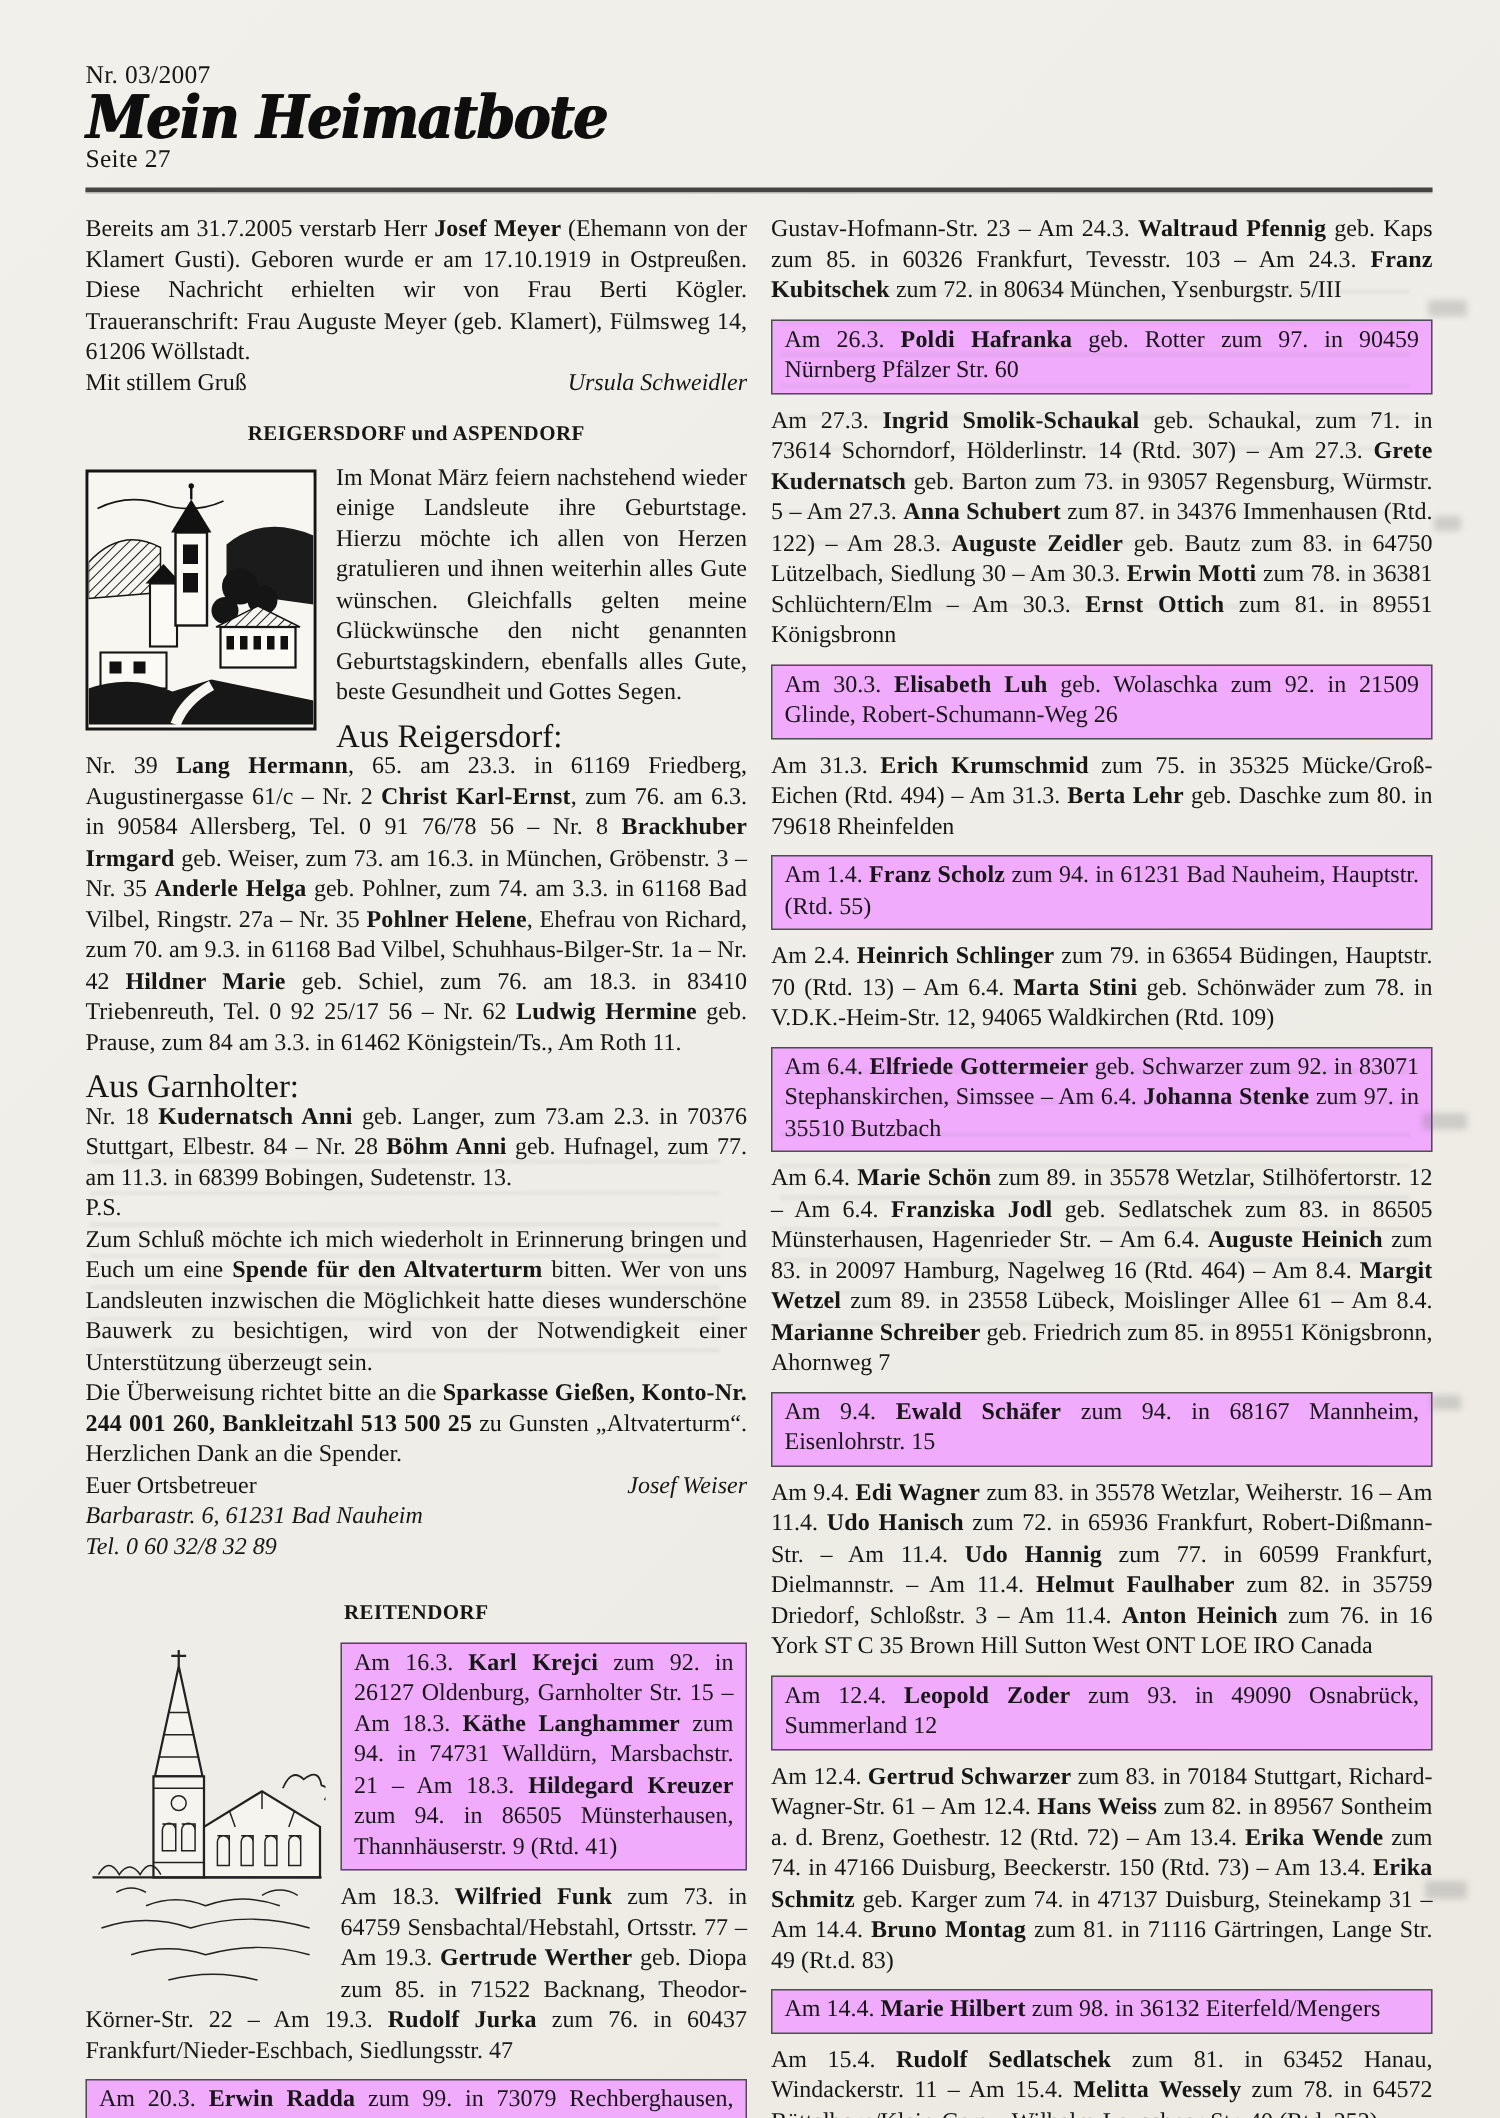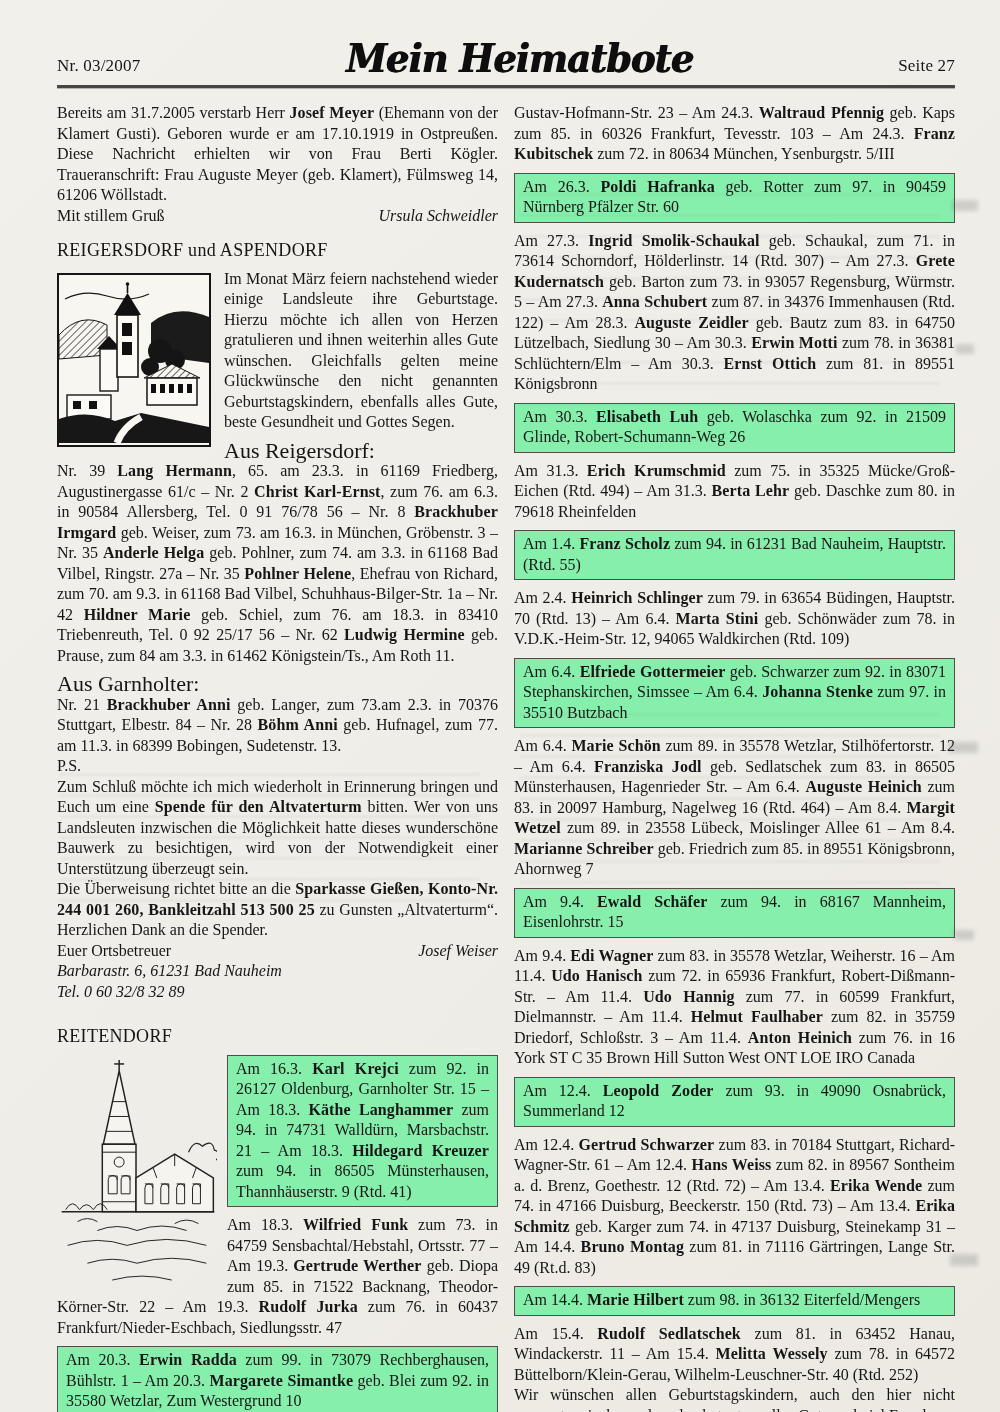--- a/index.html
+++ b/index.html
@@ -4,38 +4,38 @@
 <style>
   html,body{margin:0;padding:0;}
   body{
     width:1000px;height:1412px;overflow:hidden;
     background:linear-gradient(135deg,#f2f0ea 0%,#efede7 55%,#ece9e2 100%);
     font-family:"Liberation Serif","DejaVu Serif",serif;
     color:#161616;position:relative;
   }
   .page{padding:40px 45px 24px 57px;position:relative;}
   
-  .hdr{display:flex;align-items:baseline;justify-content:space-between;}
+  .hdr{display:flex;align-items:baseline;justify-content:flex-start;flex-direction:column;}
   .hdr .issue,.hdr .pageno{font-size:17px;letter-spacing:.2px;}
   .masthead{
     font-family:"DejaVu Serif",serif;font-weight:bold;font-style:italic;
     font-size:37px;line-height:36px;color:#0e0e0e;letter-spacing:-1px;
     transform:scaleY(1.08);text-shadow:1px 0 0 #0e0e0e;
   }
   .rule{height:3px;background:#454545;margin-top:9px;box-shadow:0 1px 0 rgba(70,70,70,.35);}
   
   .cols{display:flex;gap:16px;margin-top:15px;}
   .col{flex:1;font-size:16px;line-height:20.5px;text-align:justify;}
   .col p{margin:0;}
   .gap{margin-top:8px;}
   b{letter-spacing:.1px;font-family:Liberation Serif, serif;}
-  h2.section{font-size:18px;text-align:left;font-weight:normal;margin:14px 0 8px;letter-spacing:.3px;}
+  h2.section{font-size:14px;text-align:center;font-weight:bold;margin:14px 0 8px;letter-spacing:.3px;}
   h3.sub{font-size:22px;font-weight:normal;margin:8px 0 0;text-align:left;}
   .box{
-    border:1.5px solid #4e4e4e;background:#86efac;
+    border:1.5px solid #4e4e4e;background:#f0abfc;
     padding:3px 8px 4px;margin:8px 0;overflow:hidden;
   }
   .sigline{display:flex;justify-content:space-between;align-items:center;}
   .sigline .it{font-style:italic;}
   .sigright{font-style:italic;}
   
   .img-village{float:left;width:150px;height:170px;margin:4px 13px 4px 0;border:2px solid #151515;background:#f8f6f0;}
   .img-village svg{display:block;width:100%;height:100%;}
   .img-church{float:left;width:160px;height:230px;margin:2px 10px 2px 0;}
   .img-church svg{display:block;width:100%;height:100%;}
@@ -105,21 +105,21 @@
           <path d="M0 166 L0 142 Q28 132 56 144 L82 136 L150 150 L150 166 Z" fill="#171717"></path>
           <path d="M58 166 Q64 150 82 140" stroke="#f8f6f0" stroke-width="7" fill="none"></path>
         </svg>
           </span>
         <p>Im Monat März feiern nachstehend wieder einige Landsleute ihre Geburtstage. Hierzu möchte ich allen von Herzen gratulieren und ihnen weiterhin alles Gute wünschen. Gleichfalls gelten meine Glückwünsche den nicht genannten Geburtstagskindern, ebenfalls alles Gute, beste Gesundheit und Gottes Segen.</p>
         <h3 class="sub">Aus Reigersdorf:</h3>
         <p><span>Nr. 39 </span><b>Lang Hermann</b><span>, 65. am 23.3. in 61169 Friedberg, Augustinergasse 61/c – Nr. 2 </span><b>Christ Karl-Ernst</b><span>, zum 76. am 6.3. in 90584 Allersberg, Tel. 0 91 76/78 56 – Nr. 8 </span><b>Brackhuber Irmgard</b><span> geb. Weiser, zum 73. am 16.3. in München, Gröbenstr. 3 – Nr. 35 </span><b>Anderle Helga</b><span> geb. Pohlner, zum 74. am 3.3. in 61168 Bad Vilbel, Ringstr. 27a – Nr. 35 </span><b>Pohlner Helene</b><span>, Ehefrau von Richard, zum 70. am 9.3. in 61168 Bad Vilbel, Schuhhaus-Bilger-Str. 1a – Nr. 42 </span><b>Hildner Marie</b><span> geb. Schiel, zum 76. am 18.3. in 83410 Triebenreuth, Tel. 0 92 25/17 56 – Nr. 62 </span><b>Ludwig Hermine</b><span> geb. Prause, zum 84 am 3.3. in 61462 Königstein/Ts., Am Roth 11.</span></p>
       </div>
 
       <h3 class="sub gap">Aus Garnholter:</h3>
-      <p><span>Nr. 21 </span><b>Brackhuber Anni</b><span> geb. Langer, zum 73.am 2.3. in 70376 Stuttgart, Elbestr. 84 – Nr. 28 </span><b>Böhm Anni</b><span> geb. Hufnagel, zum 77. am 11.3. in 68399 Bobingen, Sudetenstr. 13.</span></p>
+      <p><span>Nr. 18 </span><b>Kudernatsch Anni</b><span> geb. Langer, zum 73.am 2.3. in 70376 Stuttgart, Elbestr. 84 – Nr. 28 </span><b>Böhm Anni</b><span> geb. Hufnagel, zum 77. am 11.3. in 68399 Bobingen, Sudetenstr. 13.</span></p>
 
       <p class="gap">P.S.</p>
       <p><span>Zum Schluß möchte ich mich wiederholt in Erinnerung bringen und Euch um eine </span><b>Spende für den Altvaterturm</b><span> bitten. Wer von uns Landsleuten inzwischen die Möglichkeit hatte dieses wunderschöne Bauwerk zu besichtigen, wird von der Notwendigkeit einer Unterstützung überzeugt sein.</span></p>
       <p><span>Die Überweisung richtet bitte an die </span><b>Sparkasse Gießen, Konto-Nr. 244 001 260, Bankleitzahl 513 500 25</b><span> zu Gunsten „Altvaterturm“. Herzlichen Dank an die Spender.</span></p>
 
       <div class="sigline">
         <span>Euer Ortsbetreuer</span>
         <span class="it">Josef Weiser</span>
       </div>
       <div class="sigright">Barbarastr. 6, 61231 Bad Nauheim</div>

